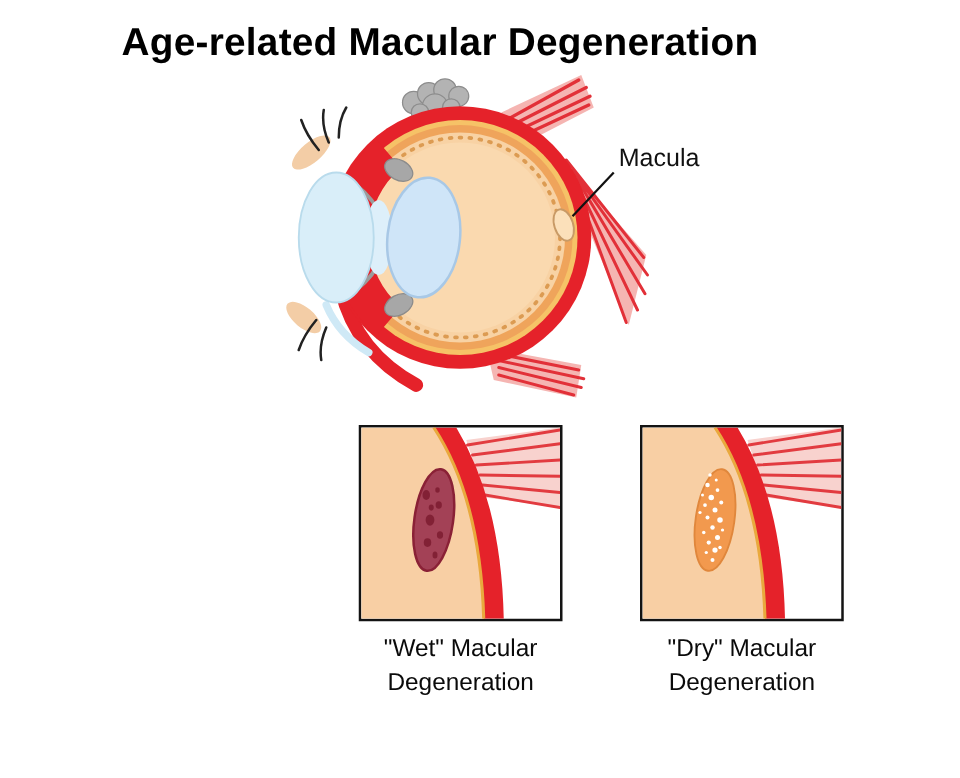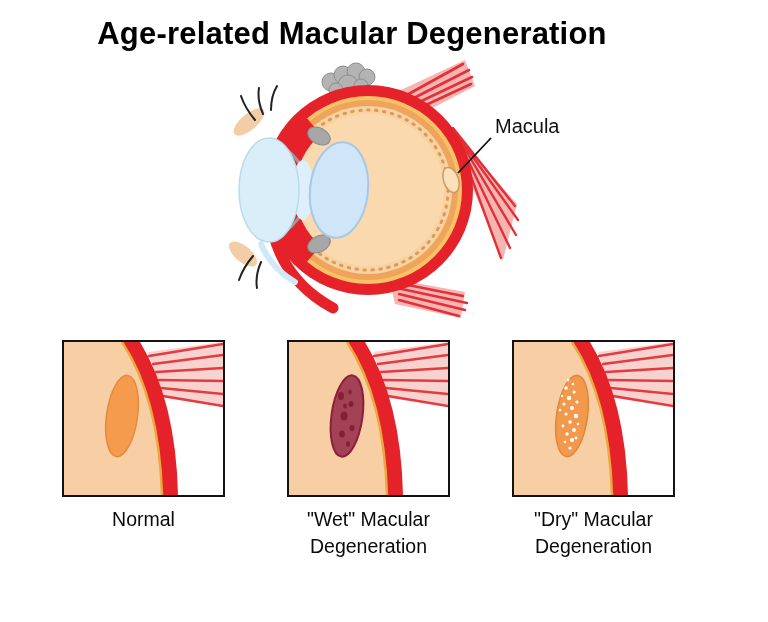--- a/index.html
+++ b/index.html
@@ -72,38 +72,20 @@
     <ellipse cx="124" cy="134" rx="29" ry="48" transform="rotate(6 124 134)" fill="#cfe5f8" stroke="#a8c8e6" stroke-width="2"></ellipse>
     <ellipse cx="54" cy="134" rx="30" ry="52" fill="#d9eef9" stroke="#b9dbec" stroke-width="1.5"></ellipse>
 
     <ellipse cx="236" cy="124" rx="7.5" ry="13" transform="rotate(-18 236 124)" fill="#fbe0ba" stroke="#c89a66" stroke-width="1.5"></ellipse>
     <line x1="276" y1="82" x2="243" y2="117" stroke="#111" stroke-width="1.8"></line>
     <text x="280" y="77" font-size="20" fill="#111">Macula</text>
   </svg>
 
   <div class="panels">
 
-    <figure class="panel panel-1">
-      <div class="box">
-        <svg width="159" height="153" viewBox="0 0 159 153">
-          <g>
-            <polygon points="84,10 159,0 159,64 99,56" fill="#f8d2ce"></polygon>
-            <path d="M85,14 L159,2 M89,22 L159,13 M92,30 L159,26 M95,38 L159,39 M97,46 L159,52 M99,54 L159,64" stroke="#e23b40" stroke-width="2.3" fill="none" stroke-linecap="round"></path>
-          </g>
-          <path d="M0,0 L58,0 Q95,56 98,153 L0,153 Z" fill="#f8cfa4"></path>
-          <path d="M58,0 Q95,56 98,153 L114,153 Q112,59 76,0 Z" fill="#e5222a"></path>
-          <path d="M58,0 Q95,56 98,153" stroke="#e9a93d" stroke-width="2.5" fill="none"></path>
-          <ellipse cx="58" cy="74" rx="15.5" ry="41" transform="rotate(8 58 74)" fill="#f49b4e" stroke="#e68b3e" stroke-width="1.5"></ellipse>
-        </svg>
-      </div>
-      <figcaption class="panel-label">
-        <span class="lbl-line">Normal</span>
-        <span class="lbl-line"></span>
-      </figcaption>
-    </figure>
 
     <figure class="panel panel-2">
       <div class="box">
         <svg width="159" height="153" viewBox="0 0 159 153">
           <g>
             <polygon points="84,10 159,0 159,64 99,56" fill="#f8d2ce"></polygon>
             <path d="M85,14 L159,2 M89,22 L159,13 M92,30 L159,26 M95,38 L159,39 M97,46 L159,52 M99,54 L159,64" stroke="#e23b40" stroke-width="2.3" fill="none" stroke-linecap="round"></path>
           </g>
           <path d="M0,0 L58,0 Q95,56 98,153 L0,153 Z" fill="#f8cfa4"></path>
           <path d="M58,0 Q95,56 98,153 L114,153 Q112,59 76,0 Z" fill="#e5222a"></path>

